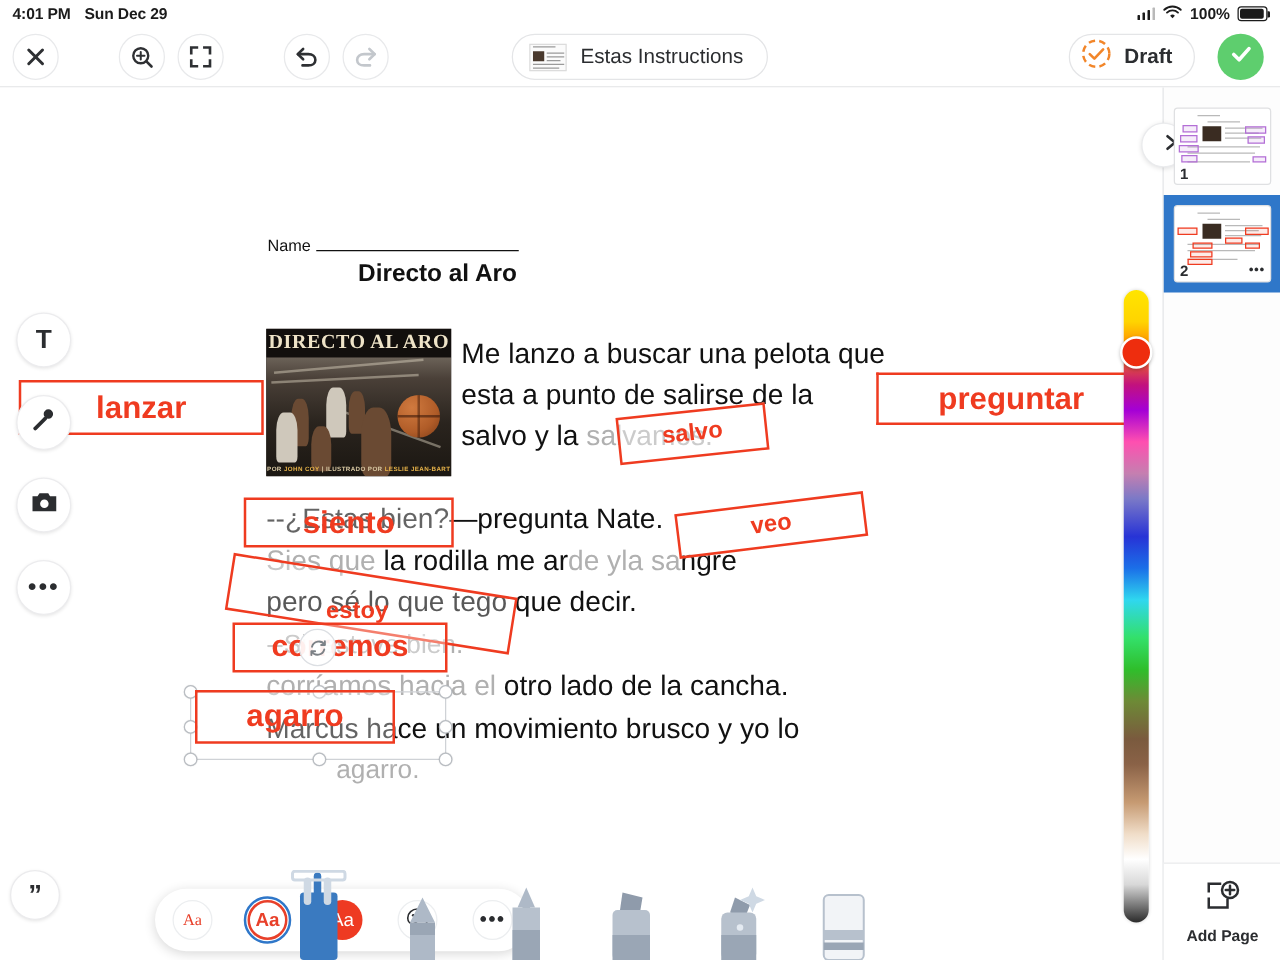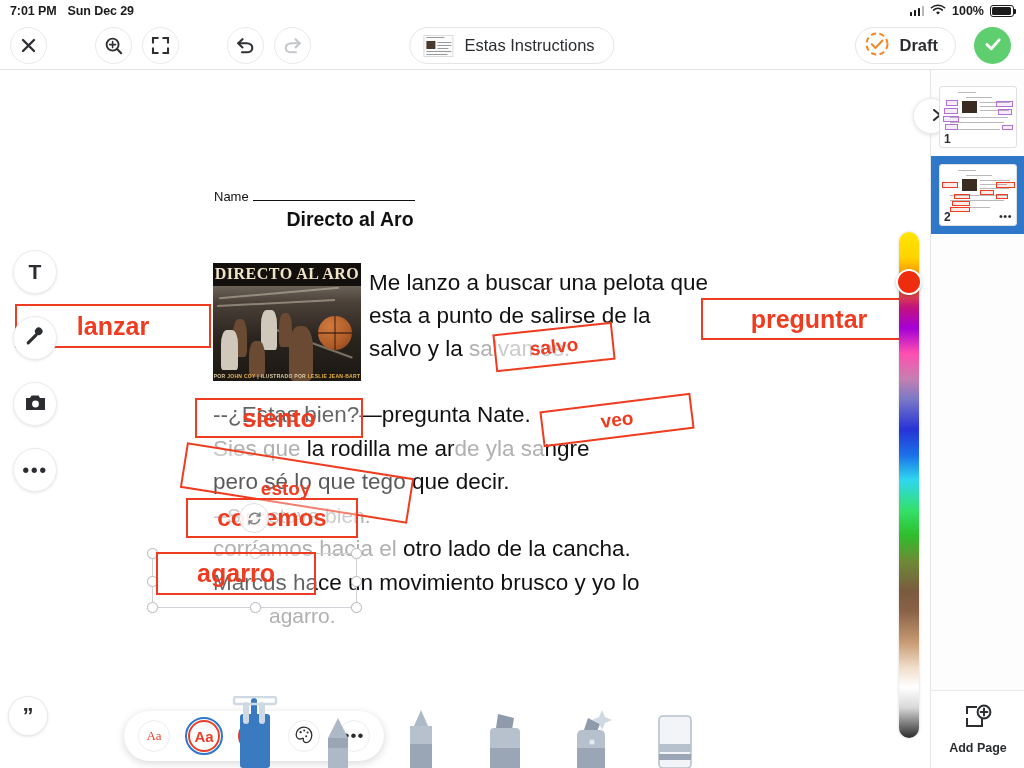--- a/index.html
+++ b/index.html
@@ -161,21 +161,21 @@
     border-radius: 50%; background: #fff; border: 1px solid #ebebed;
     box-shadow: 0 1px 3px rgba(0,0,0,.10);
     display: flex; align-items: center; justify-content: center;
     font-size: 22px; font-weight: bold; color: #2b2d30; line-height: 1;
   }
 
   
   .fmtbar {
     position: absolute; left: 124px; top: 641px; height: 50px;
     background: #fff; border-radius: 25px; box-shadow: 0 2px 9px rgba(0,0,0,.16);
-    display: flex; align-items: center; gap: 18px; padding: 0 14px;
+    display: flex; align-items: center; gap: 28px; padding: 0 14px;
   }
   .fmt-item { width: 32px; height: 32px; border-radius: 50%; border: 1px solid #eceef0;
     display: flex; align-items: center; justify-content: center; background: #fff;
     font-size: 13px; color: #e8402a; position: relative; }
   .fmt-serif { font-family: "Liberation Serif", serif; font-size: 13px; }
   .fmt-sel { border: 2px solid #e8402a; font-size: 15px; font-weight: bold; }
   .fmt-sel::after {
     content: ""; position: absolute; inset: -5px; border-radius: 50%; border: 2px solid #2f77c9;
   }
   .fmt-fill { background: #ee3a22; border: none; color: #fff; font-size: 15px; }
@@ -237,21 +237,21 @@
     position: absolute; left: 0; bottom: 0; width: 94px; height: 78px;
     border-top: 1px solid #e9eaec; background: #fff;
     display: flex; flex-direction: column; align-items: center; justify-content: center; gap: 7px;
   }
   .addpage .lbl { font-size: 12.5px; color: #2b2d30; font-weight: bold; }
 </style>
 </head>
 <body>
 
 <div class="statusbar">
-  <span class="sb-time">7:01 PM</span>
+  <span class="sb-time">4:01 PM</span>
   <span class="sb-date">Sun Dec 29</span>
   <span class="sb-right">
     <span class="sig">
         <i></i>
         <i></i>
         <i></i>
         <i></i>
       </span>
     <span>
       <svg width="16" height="12" viewBox="0 0 16 12">

